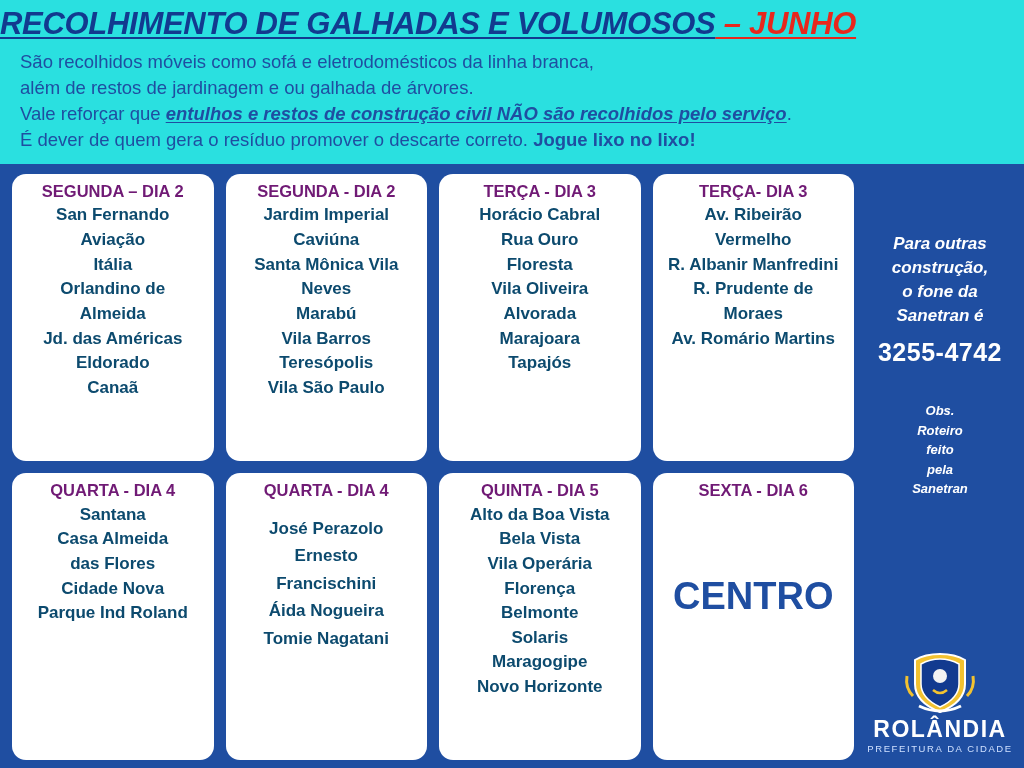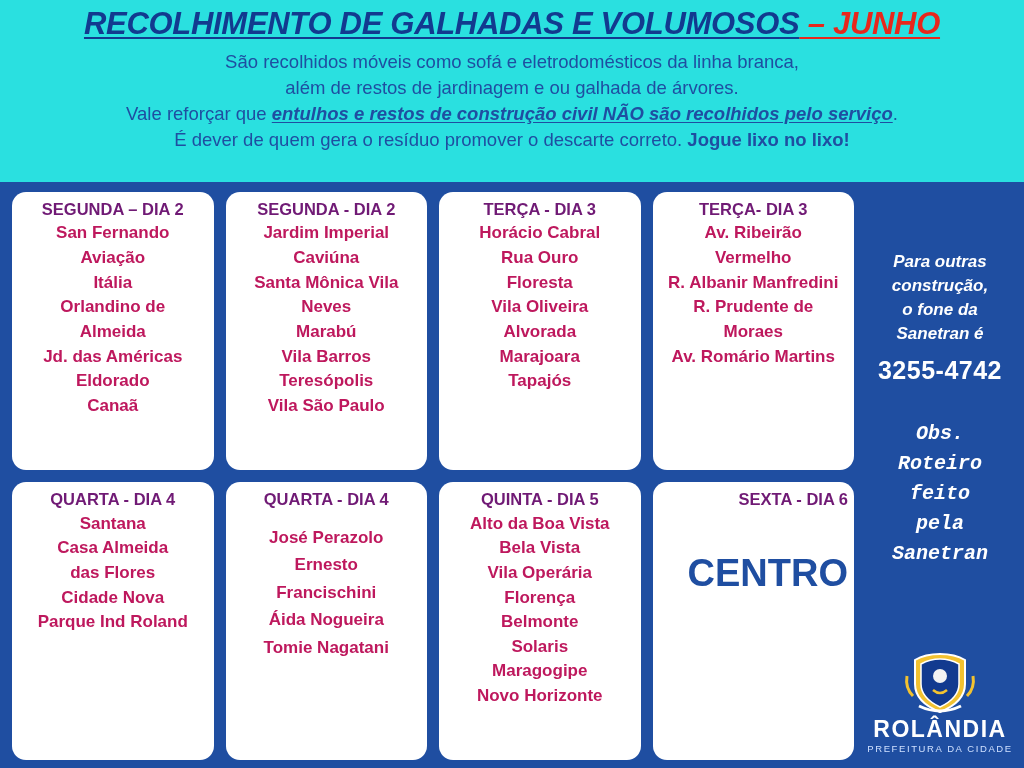--- a/index.html
+++ b/index.html
@@ -17,22 +17,22 @@
     position: relative;
     width: 1024px;
     height: 768px;
     background: #1f4ea1;
     display: flex;
     flex-direction: column;
   }
   
   .header {
     background: #2ae0e0;
-    padding: 8px 0 28px 0;
-    text-align: center;
+    padding: 8px 0 10px 0;
+    text-align: left;
     flex: 0 0 auto;
   }
   .title {
     font-size: 31px;
     font-weight: bold;
     font-style: italic;
     letter-spacing: -0.3px;
     line-height: 1.05;
     margin: 0 0 8px 0;
     white-space: nowrap;
@@ -89,32 +89,33 @@
   }
   .card-title {
     color: #701a75;
     font-size: 16.5px;
     font-weight: bold;
     text-underline-offset: 3px;
     margin-bottom: 2px;
     line-height: 1.2;
   }
   .card-list {
-    color: #be185d;
+    color: #0c4a6e;
     font-size: 17px;
     font-weight: bold;
     line-height: 1.45;
   }
   .card-list div {
     padding: 0 2px;
   }
   .card.centro {
     display: flex;
     flex-direction: column;
-    align-items: flex-end;
+    align-items: center;
+    gap: 32px;
   }
   .centro-word {
     color: #1f4ea1;
     font-size: 38px;
     font-weight: bold;
     margin-top: 40px;
   }
   .card.spaced .card-list {
     line-height: 1.62;
     margin-top: 14px;
@@ -137,25 +138,24 @@
     font-style: italic;
   }
   .side-phone {
     font-size: 25px;
     font-weight: bold;
     margin-top: 10px;
     letter-spacing: 0.5px;
   }
   .side-obs {
     margin-top: 34px;
-    font-size: 20px;
+    font-size: 13px;
     font-weight: bold;
     font-style: italic;
     line-height: 1.5;
-    font-family: Liberation Mono, monospace;
   }
   .brand {
     margin-top: auto;
     padding-bottom: 6px;
     display: flex;
     flex-direction: column;
     align-items: center;
   }
   .crest {
     width: 74px;

